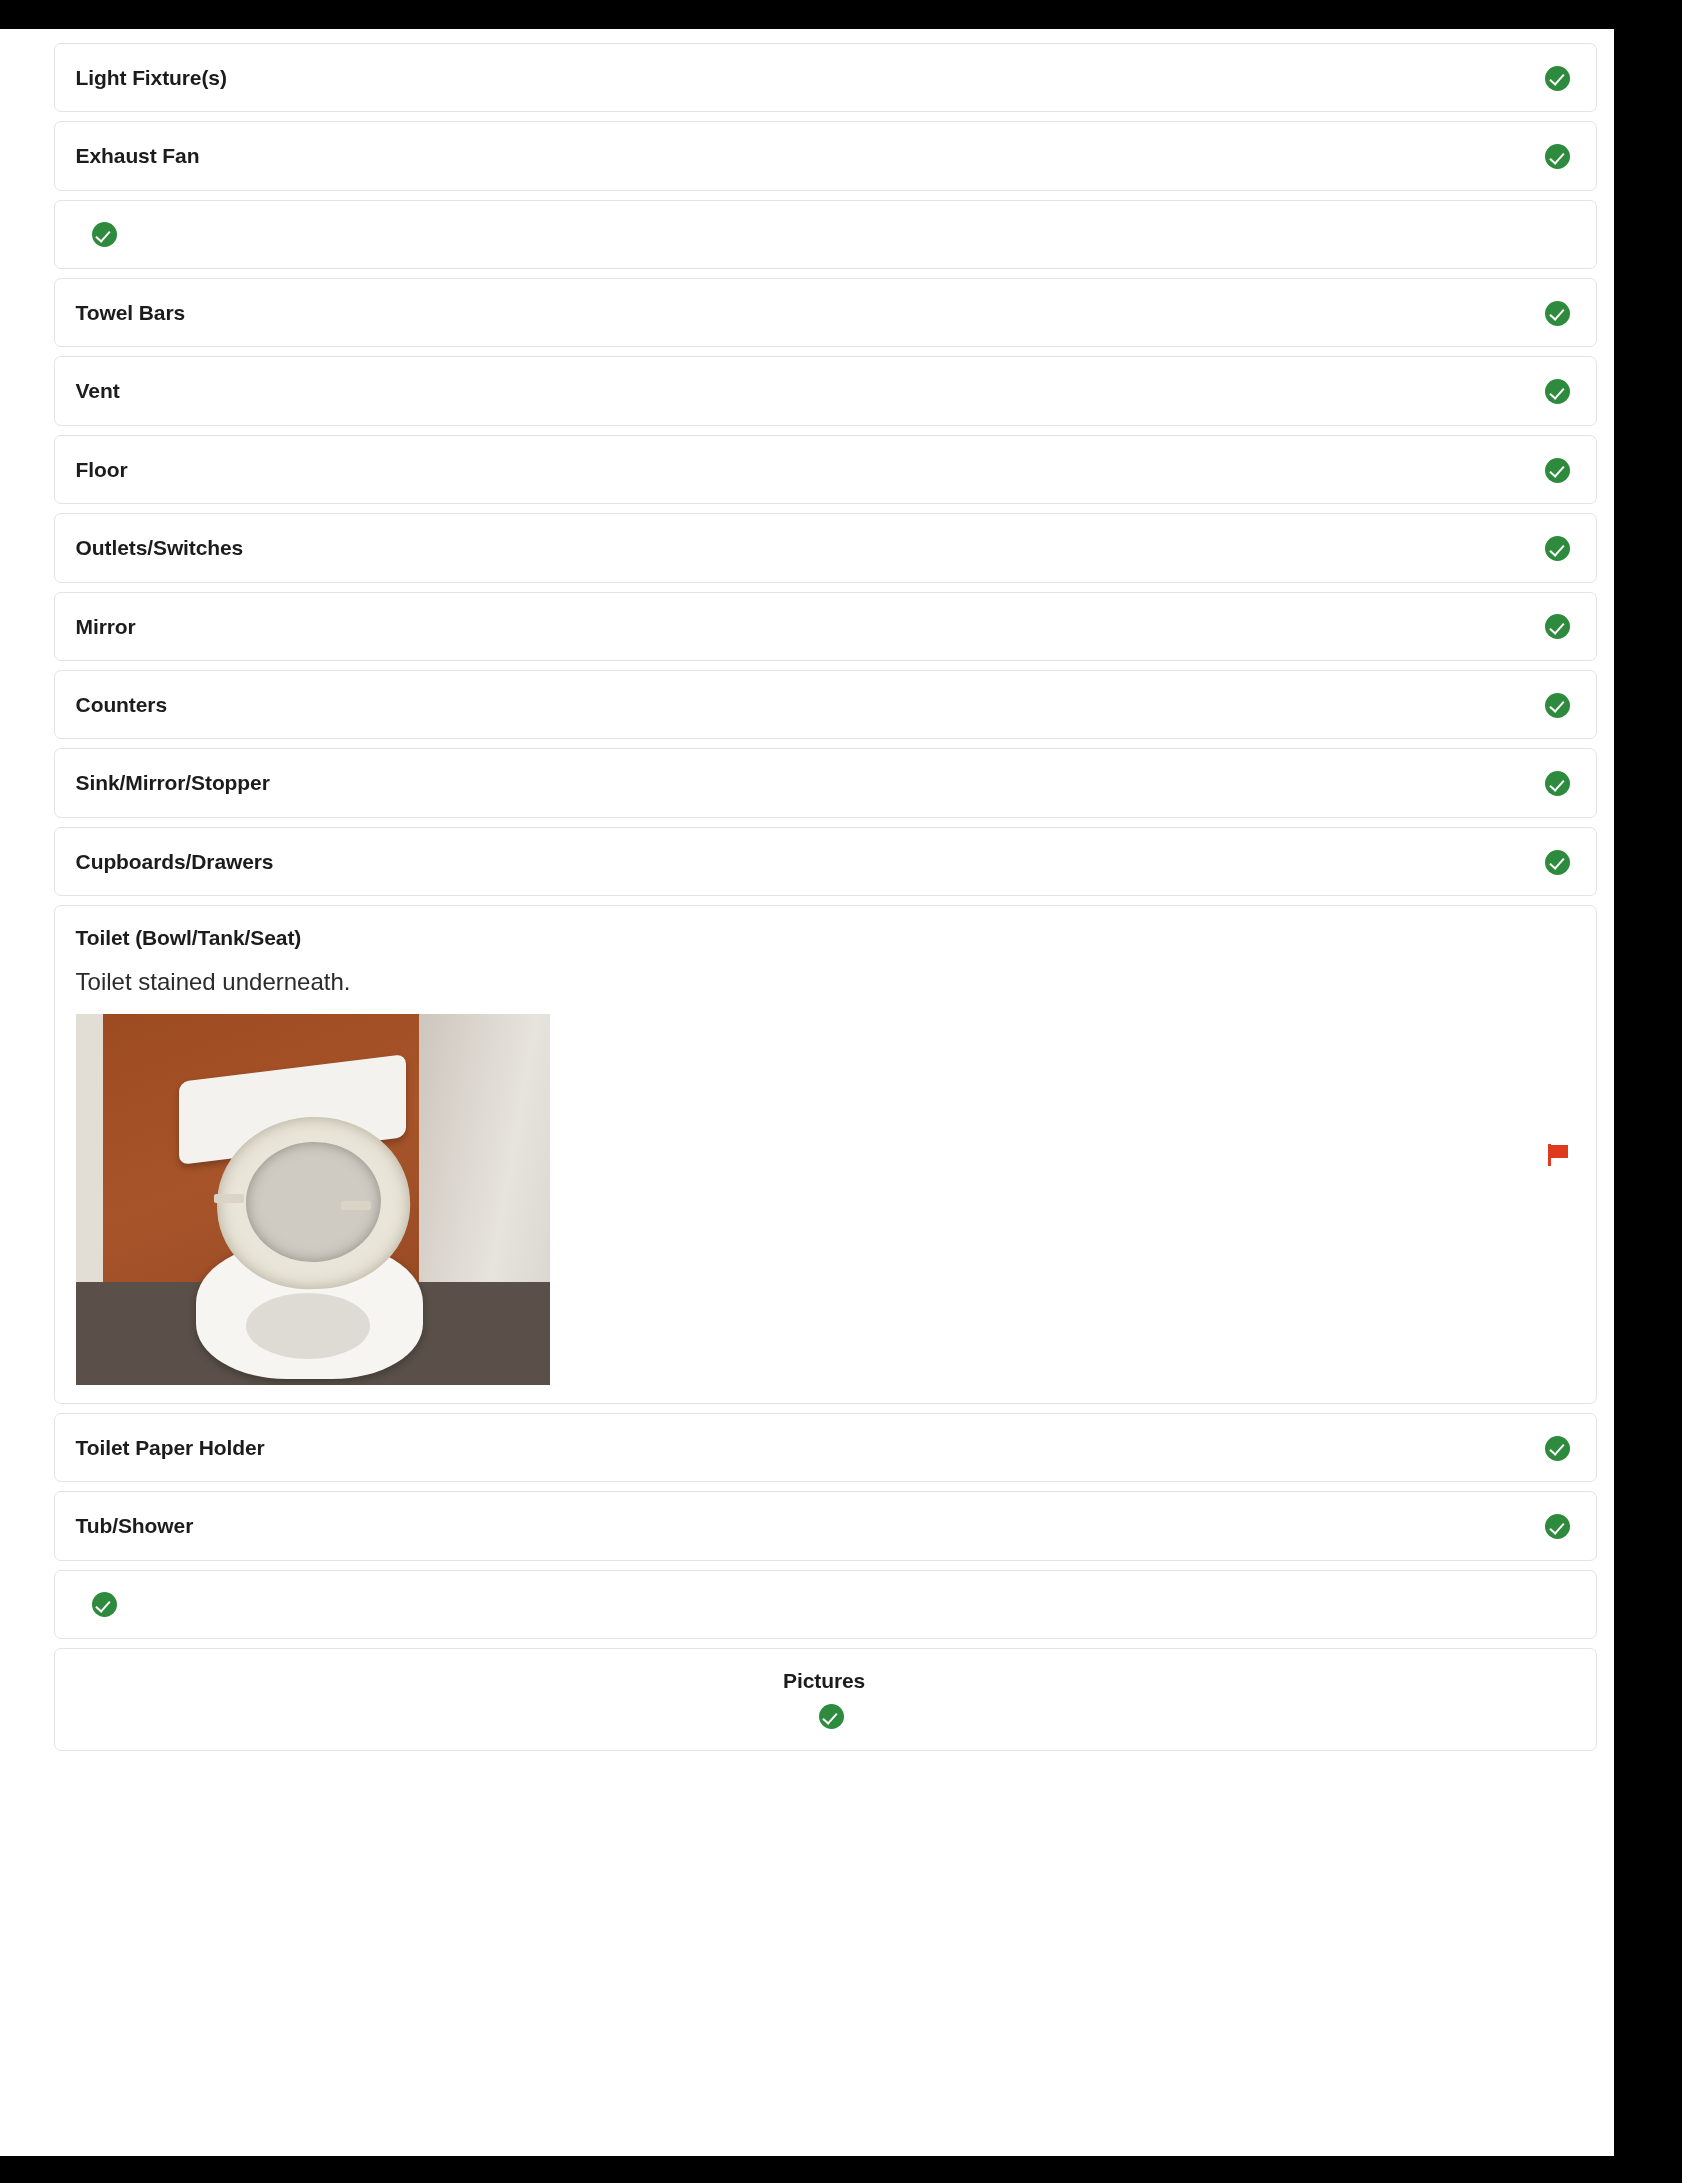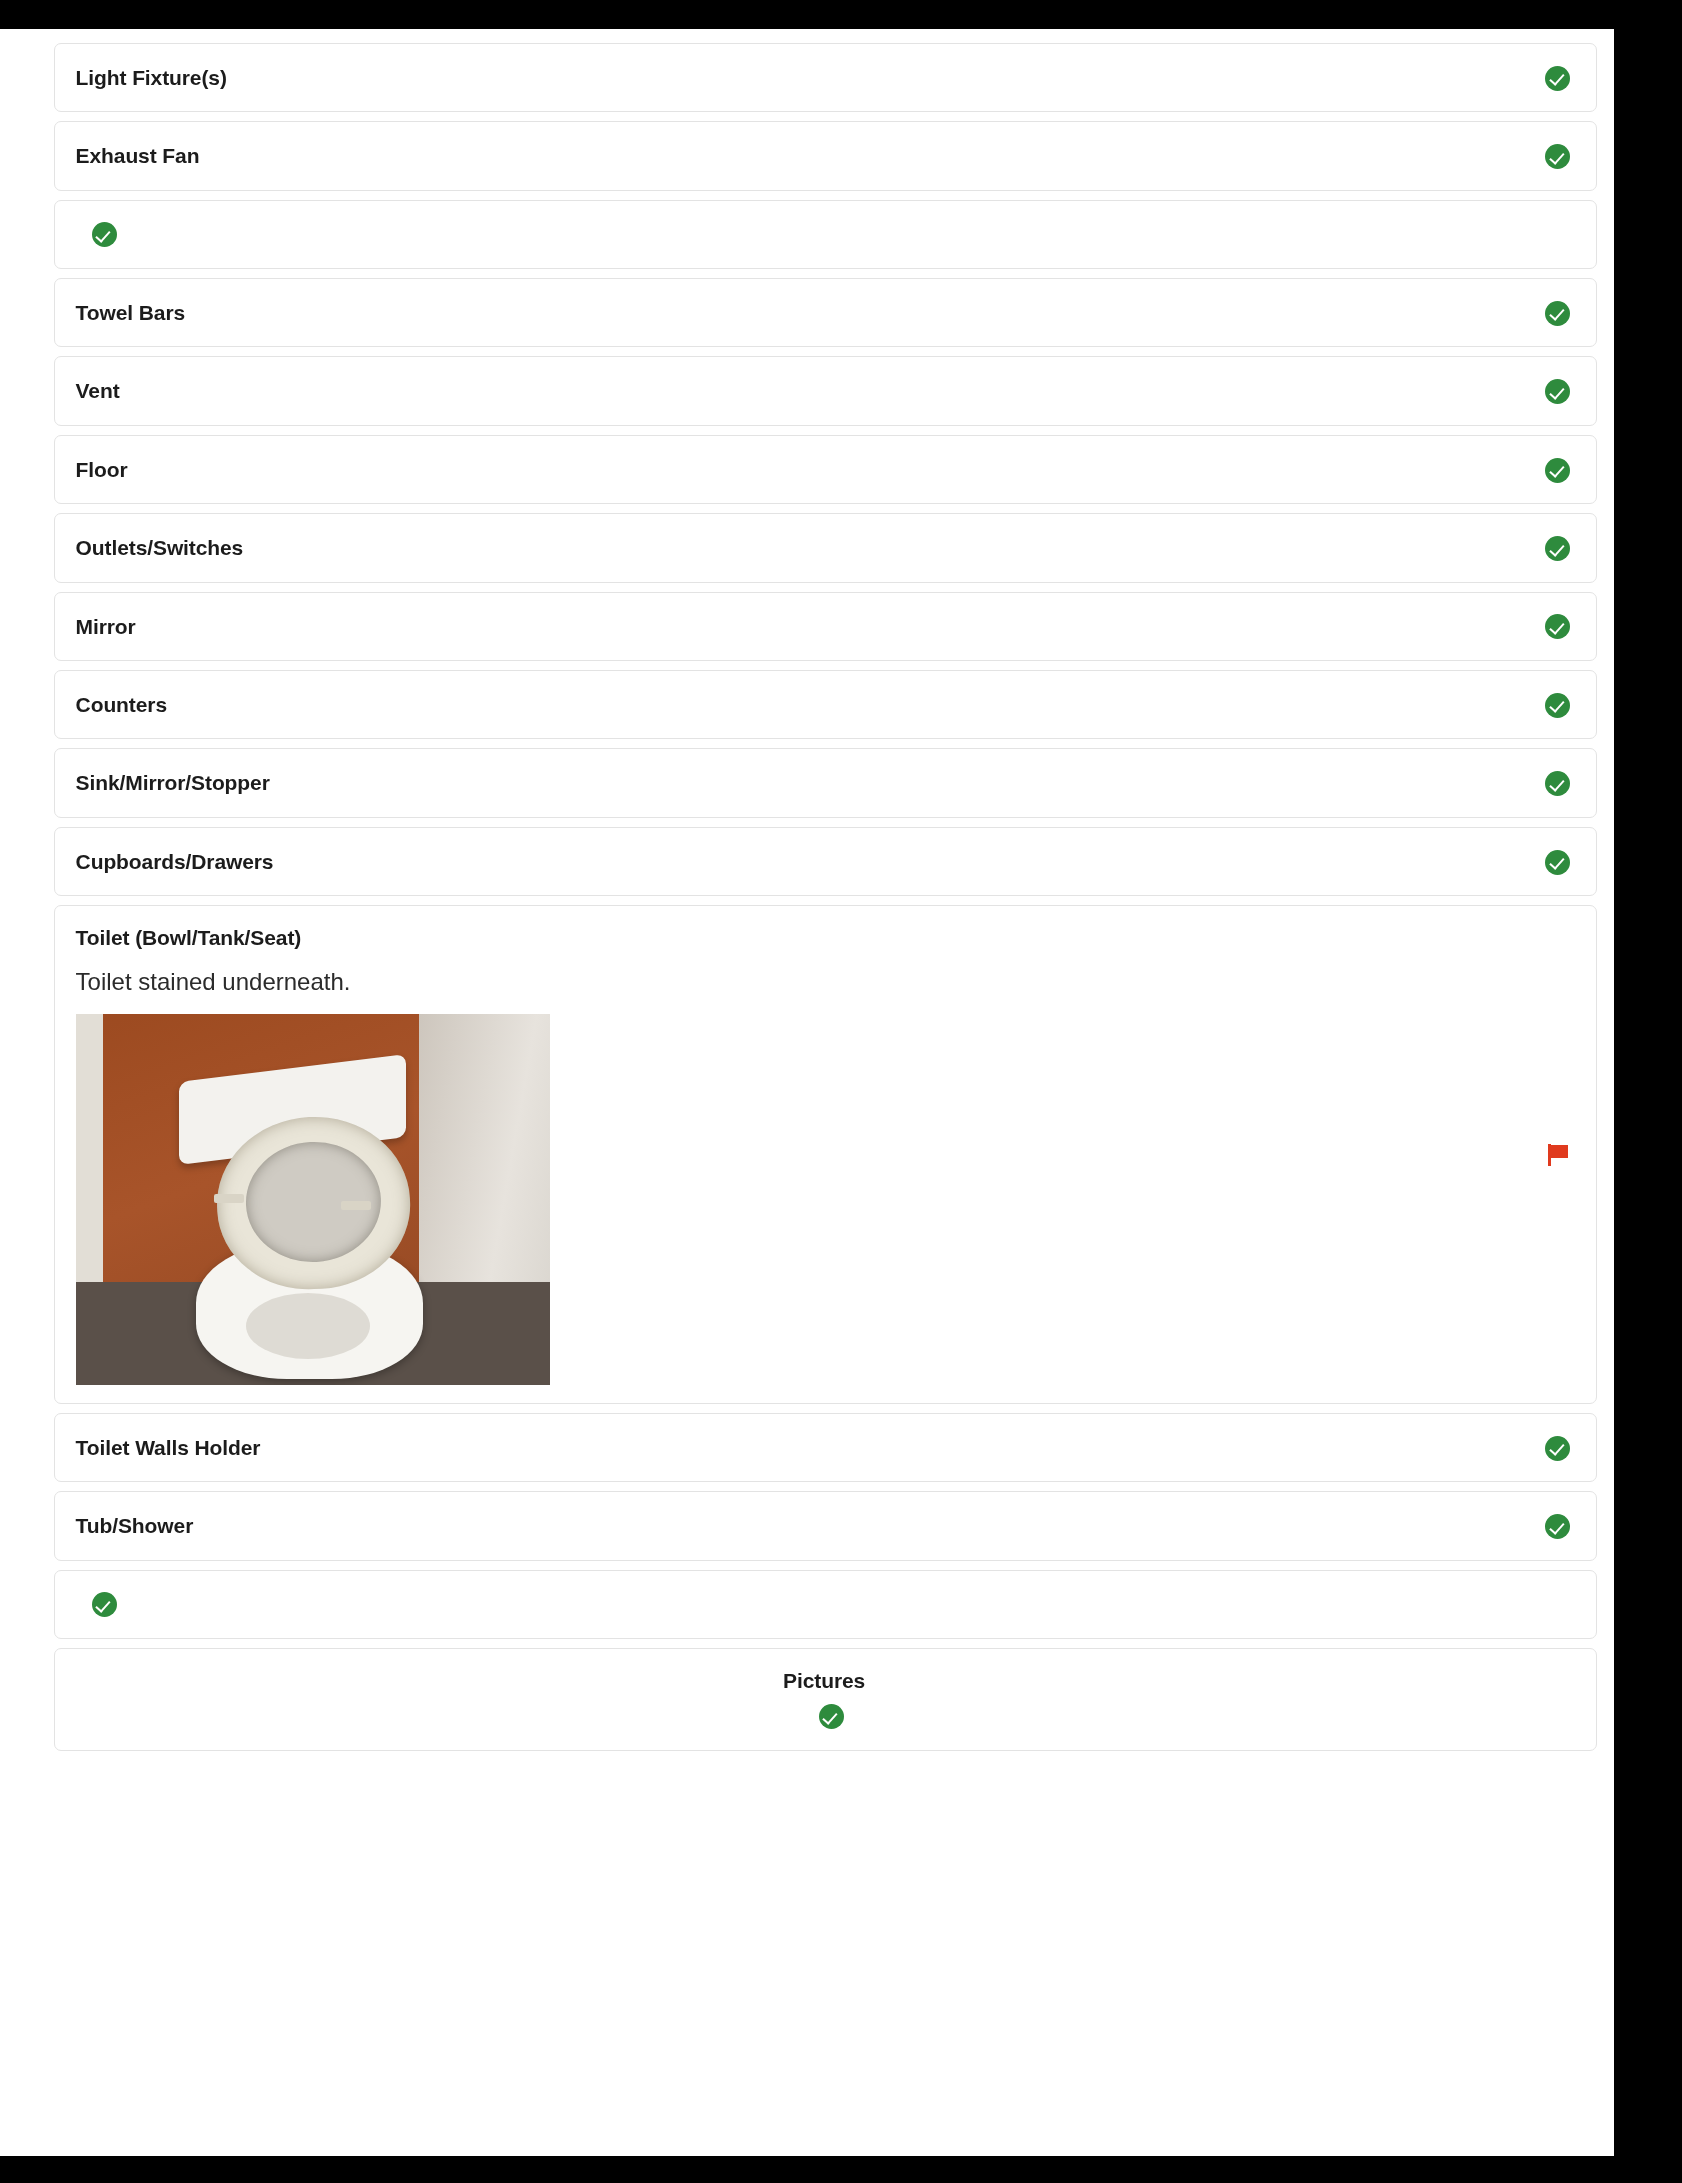--- a/index.html
+++ b/index.html
@@ -379,21 +379,21 @@
           <div class="ph-hinge-b"></div>
         </div>
       </div>
       <div class="status">
         <span class="flag-icon"></span>
       </div>
     </div>
 
     <div class="item">
       <div class="item-main">
-        <div class="item-label">Toilet Walls Holder</div>
+        <div class="item-label">Toilet Paper Holder</div>
       </div>
       <div class="status">
         <span class="check-icon"></span>
       </div>
     </div>
 
     <div class="item">
       <div class="item-main">
         <div class="item-label">Tub/Shower</div>
       </div>

